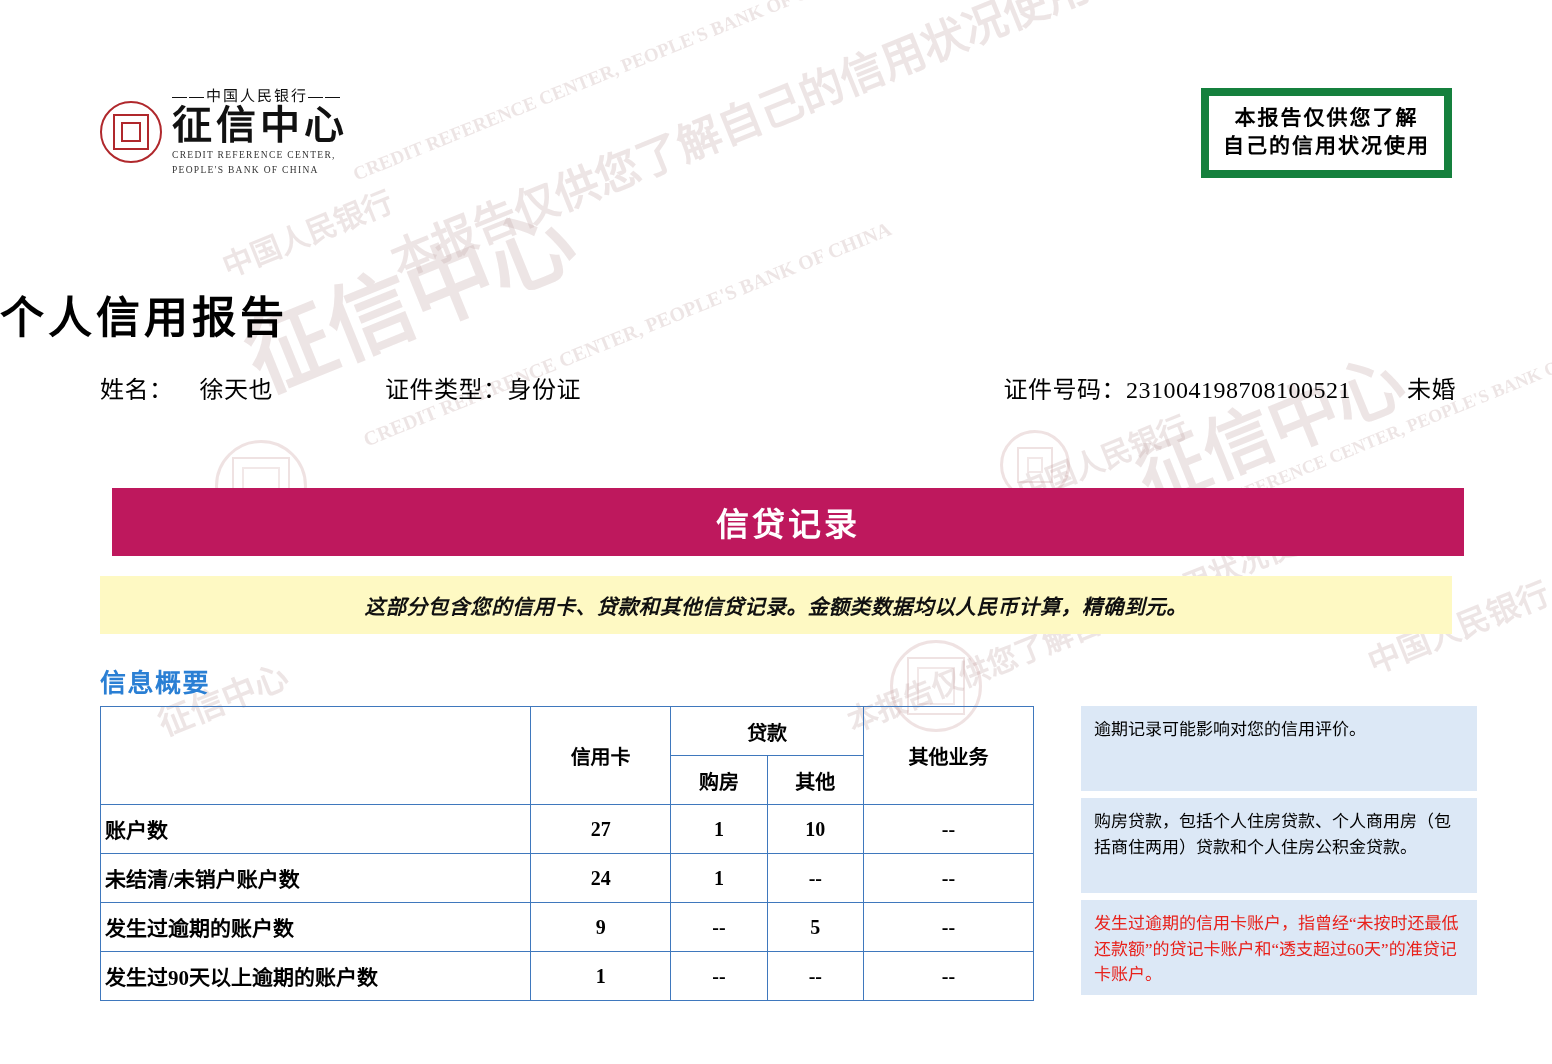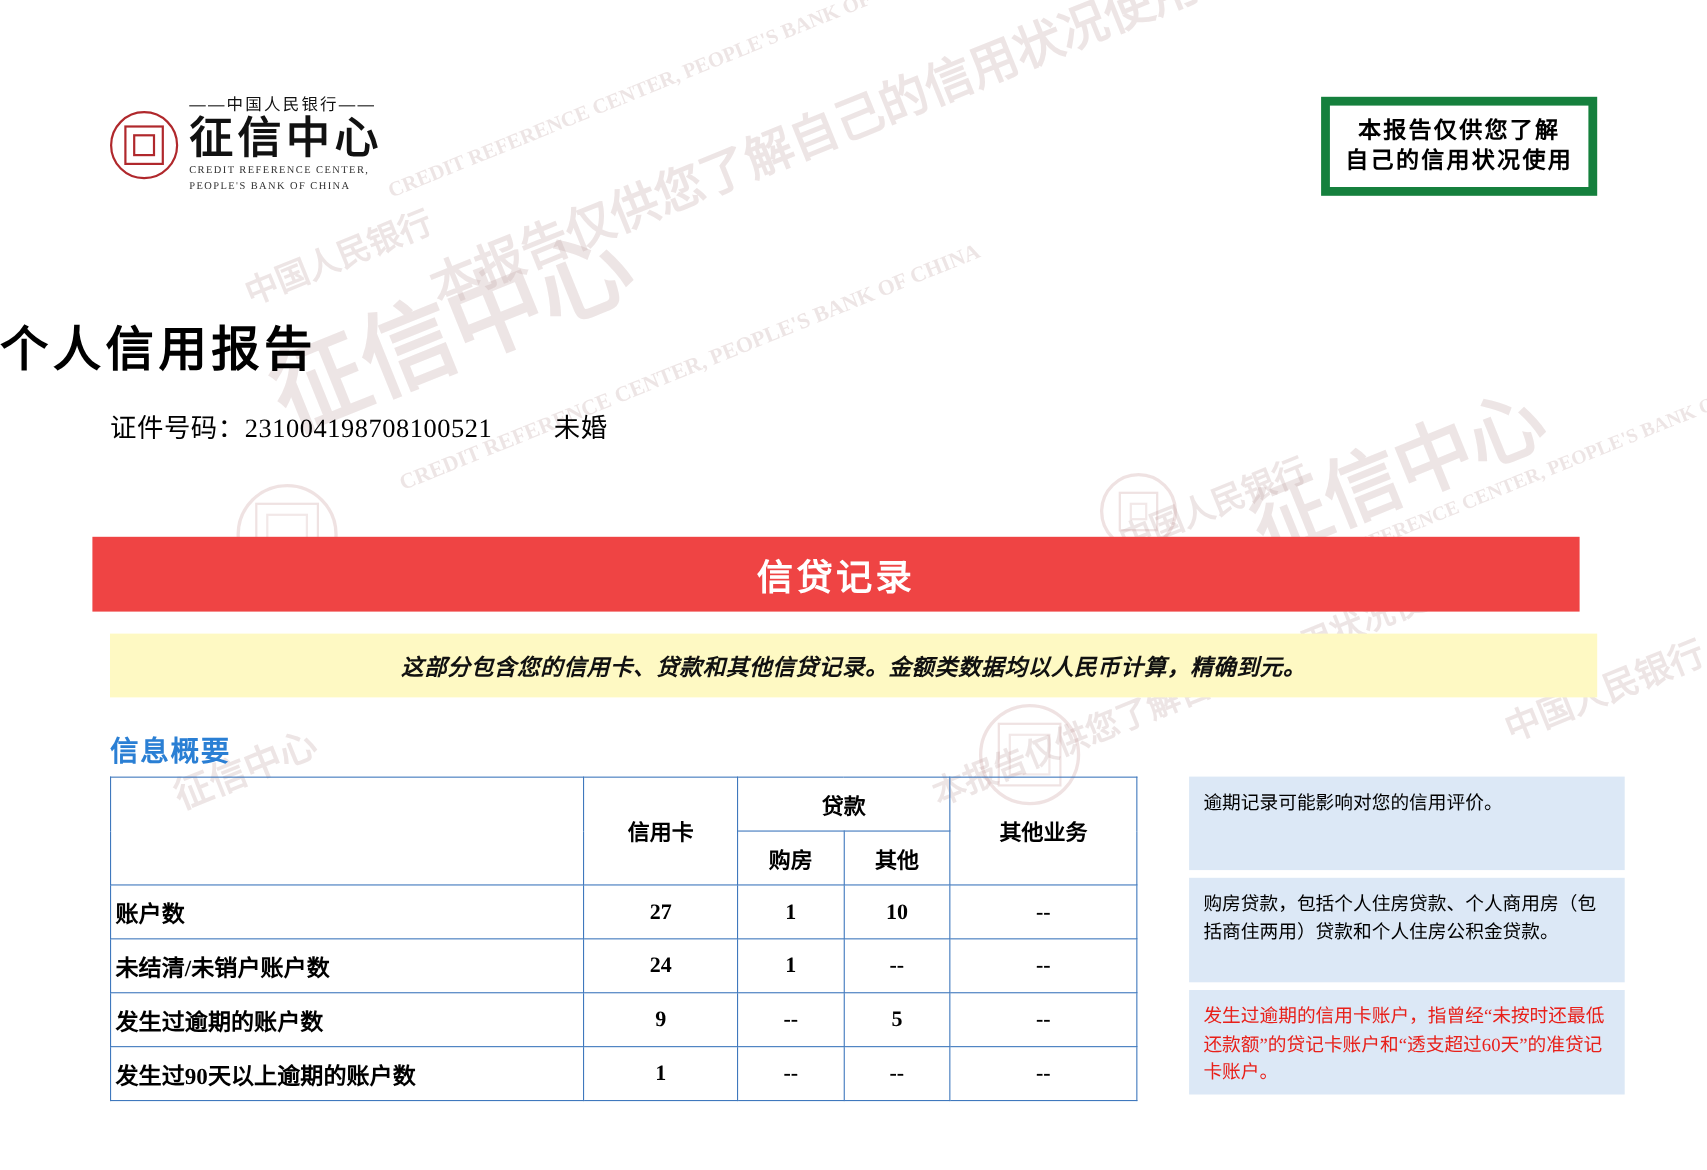--- a/index.html
+++ b/index.html
@@ -153,25 +153,25 @@
   .meta-left { display: flex; align-items: baseline; }
   .meta-right { display: flex; align-items: baseline; }
   .meta-lbl { letter-spacing: 0.5px; }
   .meta-val { letter-spacing: 0.5px; }
   .gap-60 { display: inline-block; width: 56px; }
   .gap-28 { display: inline-block; width: 26px; }
 
   
   .banner {
     position: absolute;
-    left: 84px;
+    left: 112px;
     top: 488px;
     width: 1352px;
     height: 68px;
-    background: #ef4444;
+    background: #be185d;
     color: #ffffff;
     font-size: 33px;
     font-weight: bold;
     letter-spacing: 3px;
     display: flex;
     align-items: center;
     justify-content: center;
   }
   .banner-sub {
     position: absolute;
@@ -284,20 +284,29 @@
 
   <div class="notice-box">
     <div>本报告仅供您了解</div>
     <div>自己的信用状况使用</div>
   </div>
 
   <div class="doc-title">个人信用报告</div>
 
   <div class="meta">
     <div class="meta-row">
+      <div class="meta-left">
+        <span class="meta-lbl">姓名：</span>
+        <span class="gap-28"></span>
+        <span class="meta-val">徐天也</span>
+        <span class="gap-60"></span>
+        <span class="gap-60"></span>
+        <span class="meta-lbl">证件类型：</span>
+        <span class="meta-val">身份证</span>
+      </div>
       <div class="meta-right">
         <span class="meta-lbl">证件号码：</span>
         <span class="meta-val">231004198708100521</span>
         <span class="gap-60"></span>
         <span class="meta-val">未婚</span>
       </div>
     </div>
   </div>
 
   <div class="banner">

